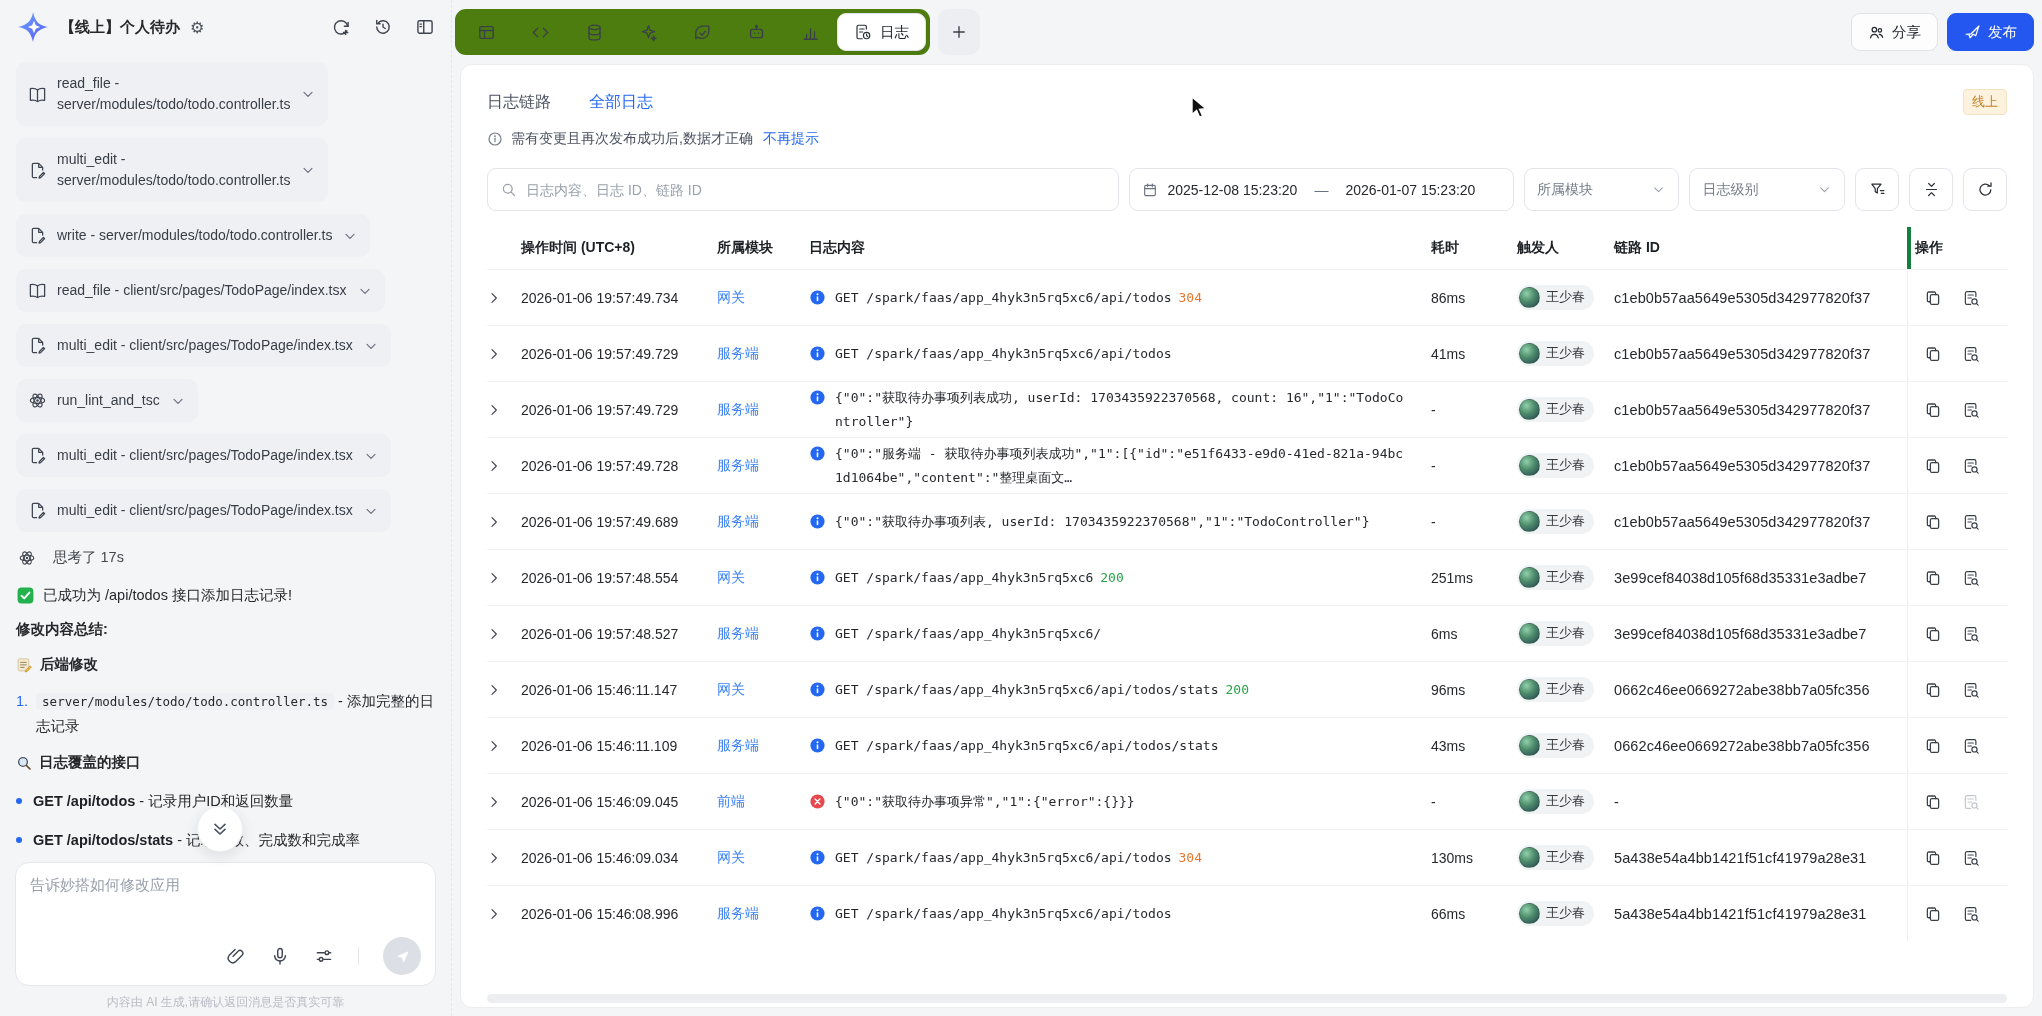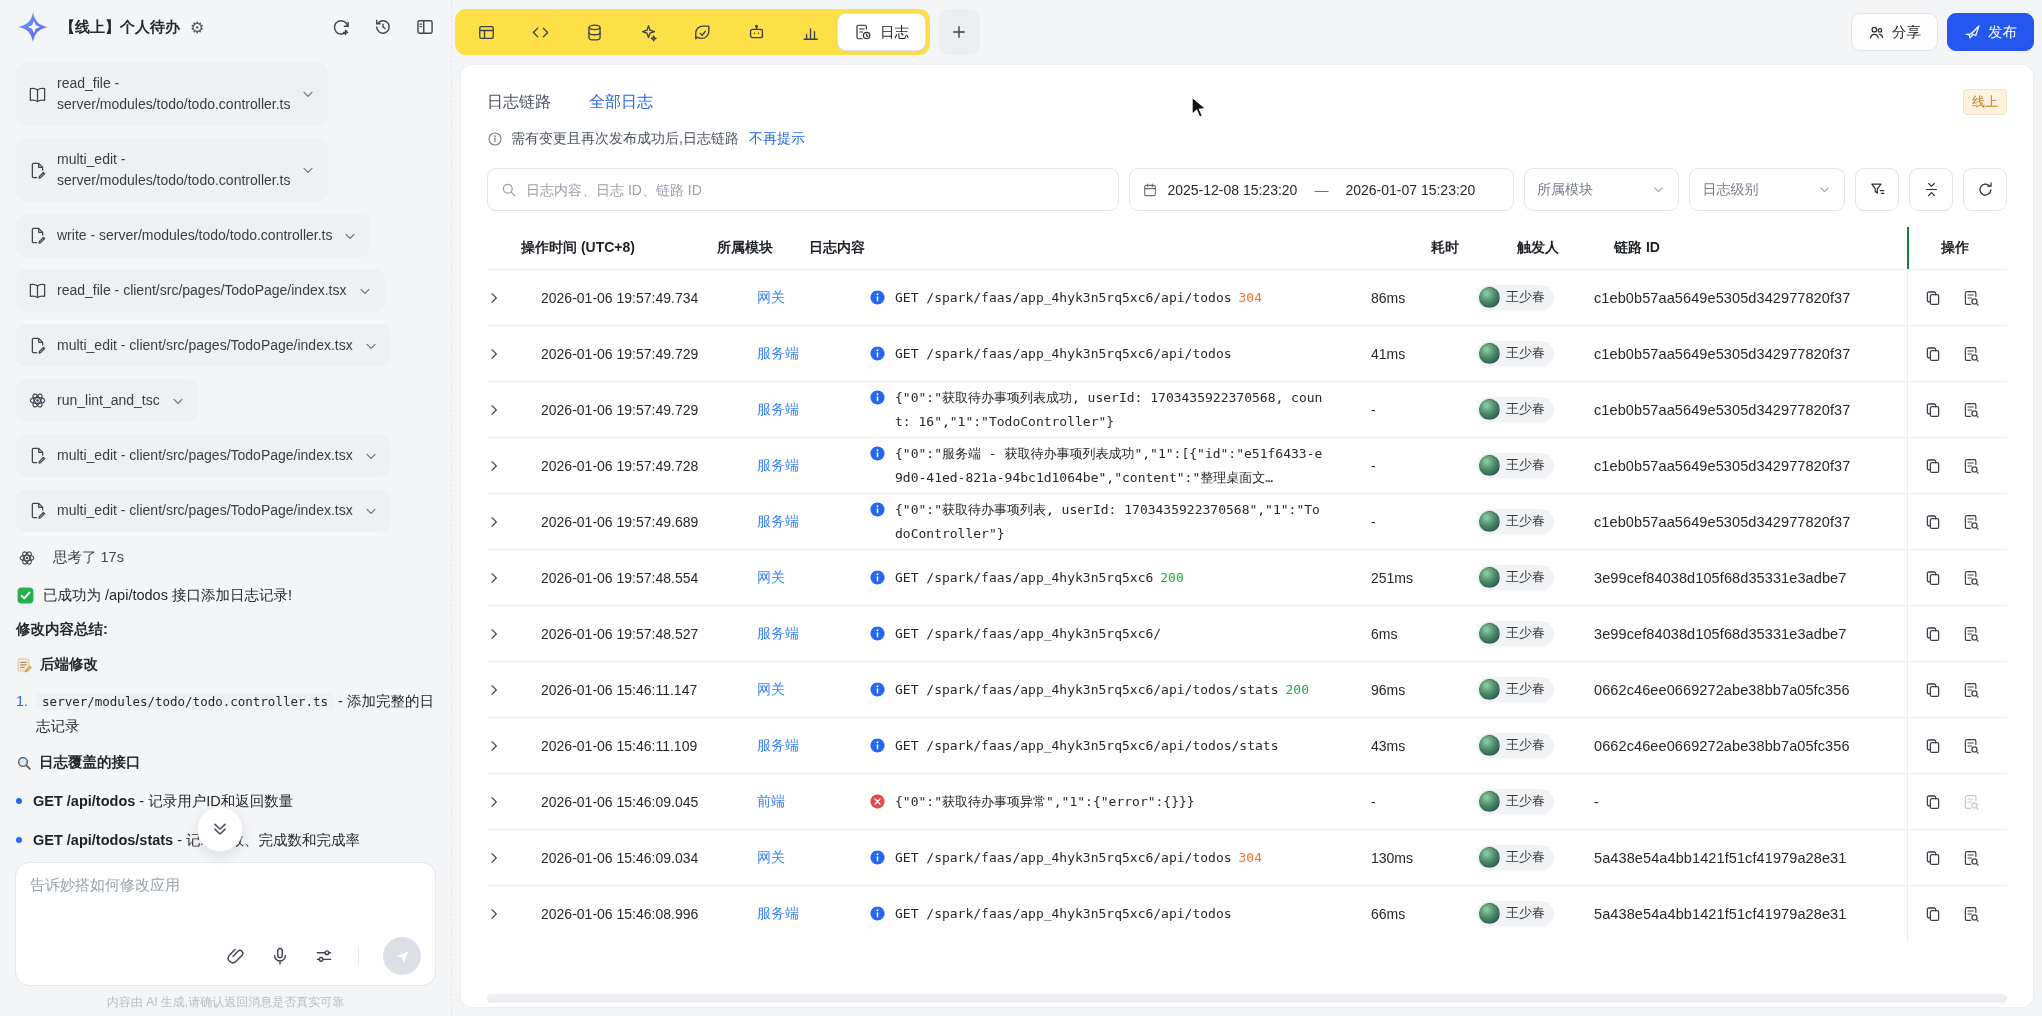--- a/index.html
+++ b/index.html
@@ -38,21 +38,21 @@
   .sb-input .ph { color:#9aa1ab; font-size:15px; }
   .input-icons { position:absolute; right:14px; bottom:10px; display:flex; align-items:center; gap:24px; color:#3f4550; }
   .input-icons .iic { width:20px; height:20px; cursor:pointer; }
   .vsep { width:1px; height:18px; background:#e5e7eb; }
   .sendbtn { width:38px; height:38px; border-radius:50%; background:#dcdfe5; display:flex; align-items:center; justify-content:center; cursor:pointer; }
   .sb-footer { position:absolute; left:0; right:0; bottom:5px; text-align:center; font-size:12px; color:#b9bdc4; }
 
   
   .main { position:absolute; left:452px; top:0; right:0; bottom:0; }
   .topbar { position:absolute; top:9px; left:3px; right:8px; height:46px; display:flex; align-items:center; }
-  .seg { display:flex; align-items:center; background:#fde047; border-radius:11px; padding:4px; height:46px; }
+  .seg { display:flex; align-items:center; background:#4d7c0f; border-radius:11px; padding:4px; height:46px; }
   .seg-btn { width:54px; height:38px; display:flex; align-items:center; justify-content:center; color:#3a4049; border-radius:8px; cursor:pointer; }
   .seg-btn svg { width:19px; height:19px; }
   .seg-active { display:flex; align-items:center; gap:8px; background:#fff; border:1px solid #e2e4e9; border-radius:9px; height:38px; padding:0 16px; font-size:14.5px; color:#1d2025; box-shadow:0 1px 3px rgba(15,20,30,.06); cursor:pointer; }
   .seg-active svg { width:18px; height:18px; color:#2b3037; }
   .addseg { margin-left:8px; background:#eceef2; border-radius:11px; height:46px; width:42px; display:flex; align-items:center; justify-content:center; color:#3a4049; cursor:pointer; }
   .tb-right { margin-left:auto; display:flex; gap:9px; }
   .btn { height:38px; border-radius:9px; display:flex; align-items:center; gap:7px; padding:0 16px; font-size:14.5px; cursor:pointer; }
   .btn-ghost { background:#fdfdfe; border:1px solid #e0e3e8; color:#23272e; }
   .btn-primary { background:#2357f0; border:1px solid #2357f0; color:#fff; }
   .btn svg { width:17px; height:17px; }
@@ -77,22 +77,22 @@
   .f-date .dsep { color:#6b7280; padding:0 8px; }
   .f-select { width:164px; color:#767d89; font-size:14px; justify-content:space-between; cursor:pointer; }
   .f-select svg { width:15px; height:15px; color:#9aa1ab; }
   .ibtn { width:44px; height:43px; border:1px solid #e1e4e9; border-radius:9px; background:#fff; display:flex; align-items:center; justify-content:center; color:#2b3037; cursor:pointer; flex:none; }
   .ibtn svg { width:17px; height:17px; }
 
   
   .ltable { margin-top:16px; }
   .thead, .trow { display:grid; grid-template-columns:34px 196px 92px minmax(0,1fr) 86px 97px 293px 100px; align-items:center; }
   .thead { height:42px; font-weight:700; color:#1d2025; font-size:14px; }
-  .thead > div:last-child { border-left:2px solid #15803d; height:100%; display:flex; align-items:center; padding-left:32px; }
-  .trow { min-height:56px; border-top:1px solid #f1f2f4; padding:0 0;gap:20px; }
+  .thead > div:last-child { border-left:4px solid #15803d; height:100%; display:flex; align-items:center; padding-left:4px; }
+  .trow { min-height:56px; border-top:1px solid #f1f2f4; padding:0 0; }
   .trow .chev-c { display:flex; }
   .trow .chev-c svg { width:14px; height:14px; color:#3f4550; cursor:pointer; }
   .t-time { font-size:14px; color:#26282c; }
   .t-mod { font-size:14px; color:#3b82f6; }
   .cwrap { display:flex; align-items:flex-start; gap:9px; padding-right:24px; }
   .lvl { flex:none; width:17px; height:17px; margin-top:3px; }
   .ctxt { font-family:"DejaVu Sans Mono",monospace; font-size:13px; line-height:24px; color:#26282c; word-break:break-all; }
   .scode { margin-left:7px; }
   .scode.warn { color:#e8762c; }
   .scode.ok { color:#27a348; }
@@ -454,21 +454,21 @@
       <span class="ptab active">全部日志</span>
       <span class="env-badge">线上</span>
     </div>
 
     <div class="notice">
       <svg class="nicon" viewBox="0 0 24 24" fill="none" stroke="currentColor" stroke-width="1.8" stroke-linecap="round">
           <circle cx="12" cy="12" r="9"></circle>
           <path d="M12 11v5"></path>
           <circle cx="12" cy="7.8" r="0.5" fill="currentColor"></circle>
         </svg>
-      <span>需有变更且再次发布成功后,日志链路</span>
+      <span>需有变更且再次发布成功后,数据才正确</span>
       <a>不再提示</a>
     </div>
 
     <div class="filters">
       <div class="f-box f-search">
         <svg viewBox="0 0 24 24" fill="none" stroke="currentColor" stroke-width="1.8" stroke-linecap="round">
             <circle cx="11" cy="11" r="6.2"></circle>
             <path d="M15.7 15.7L20.5 20.5"></path>
           </svg>
         <input type="text" placeholder="日志内容、日志 ID、链路 ID" style="">

